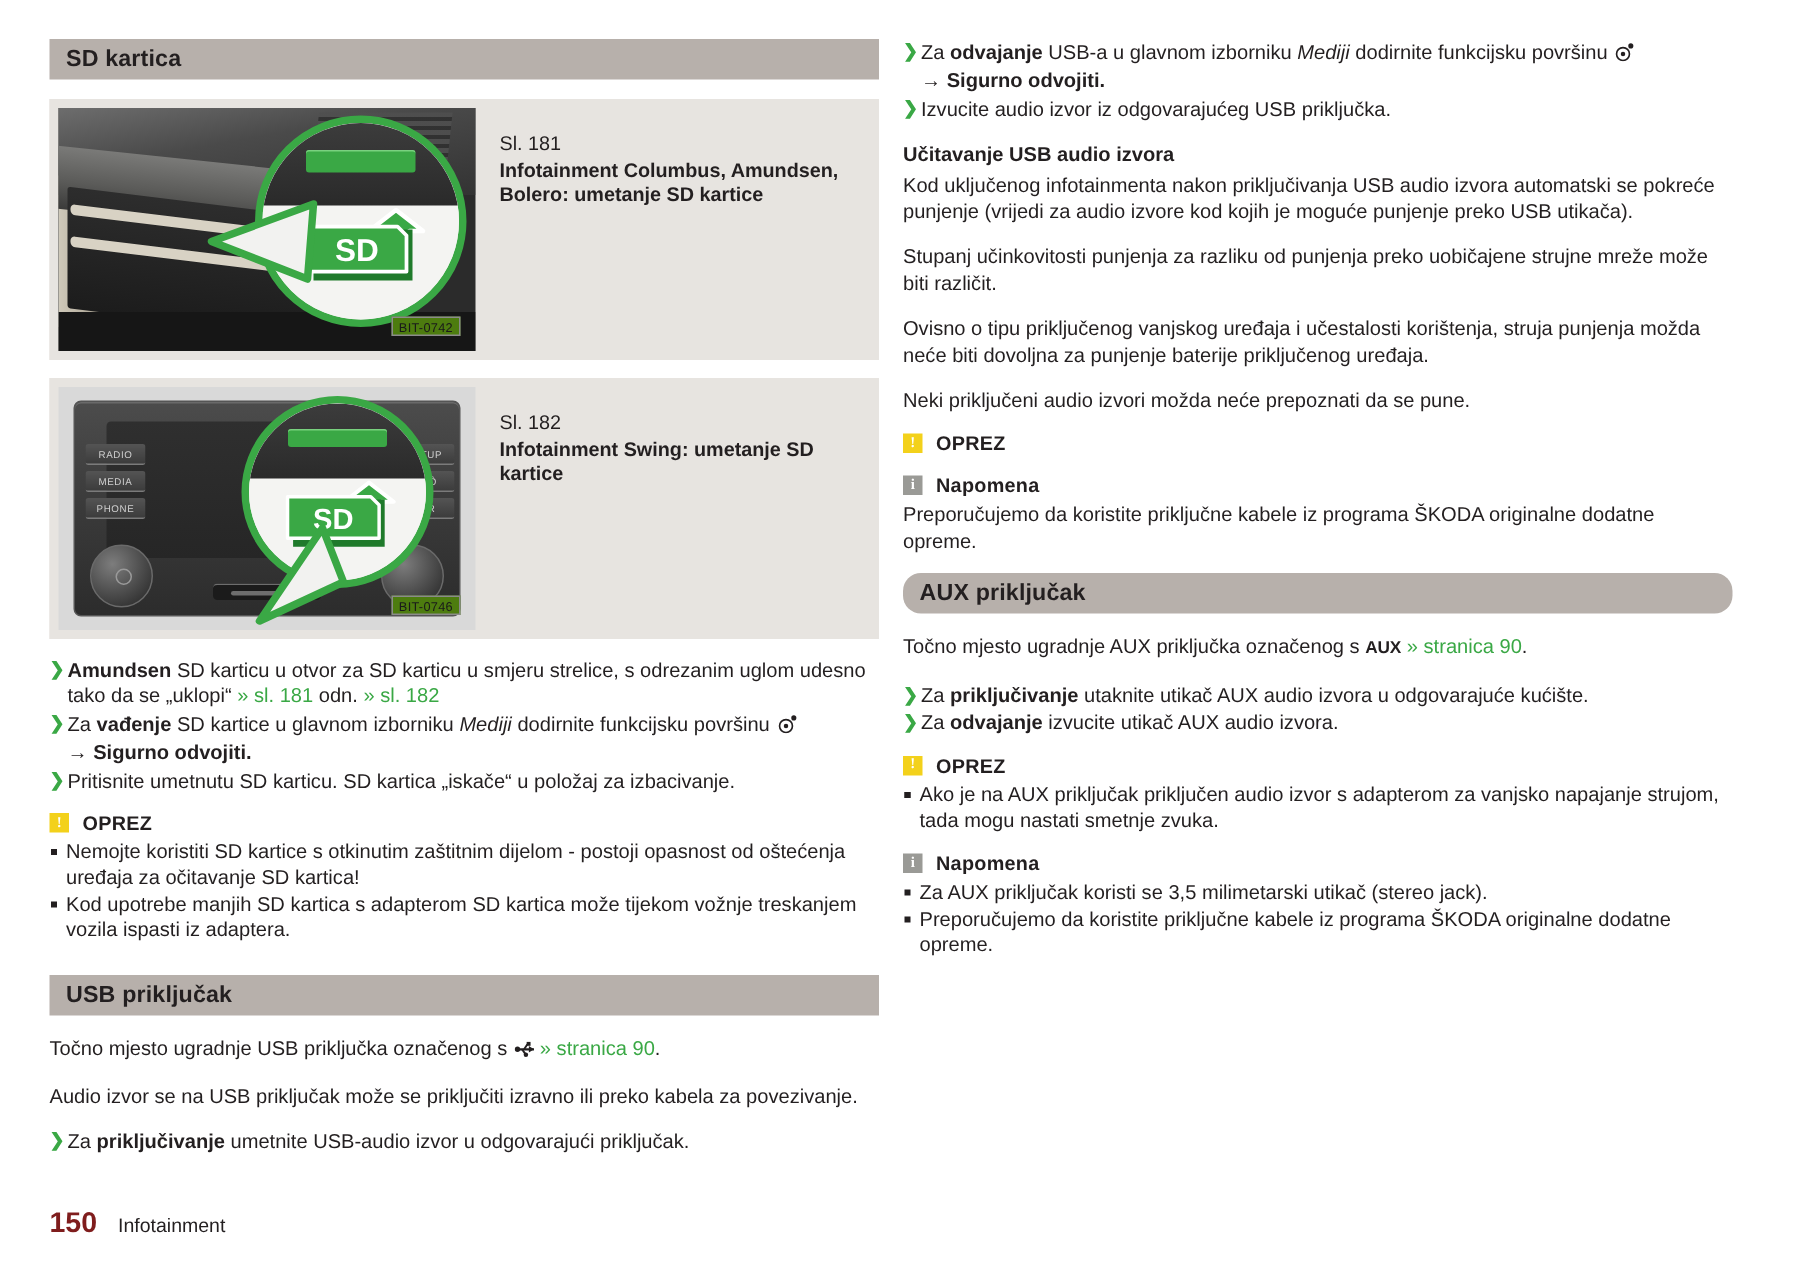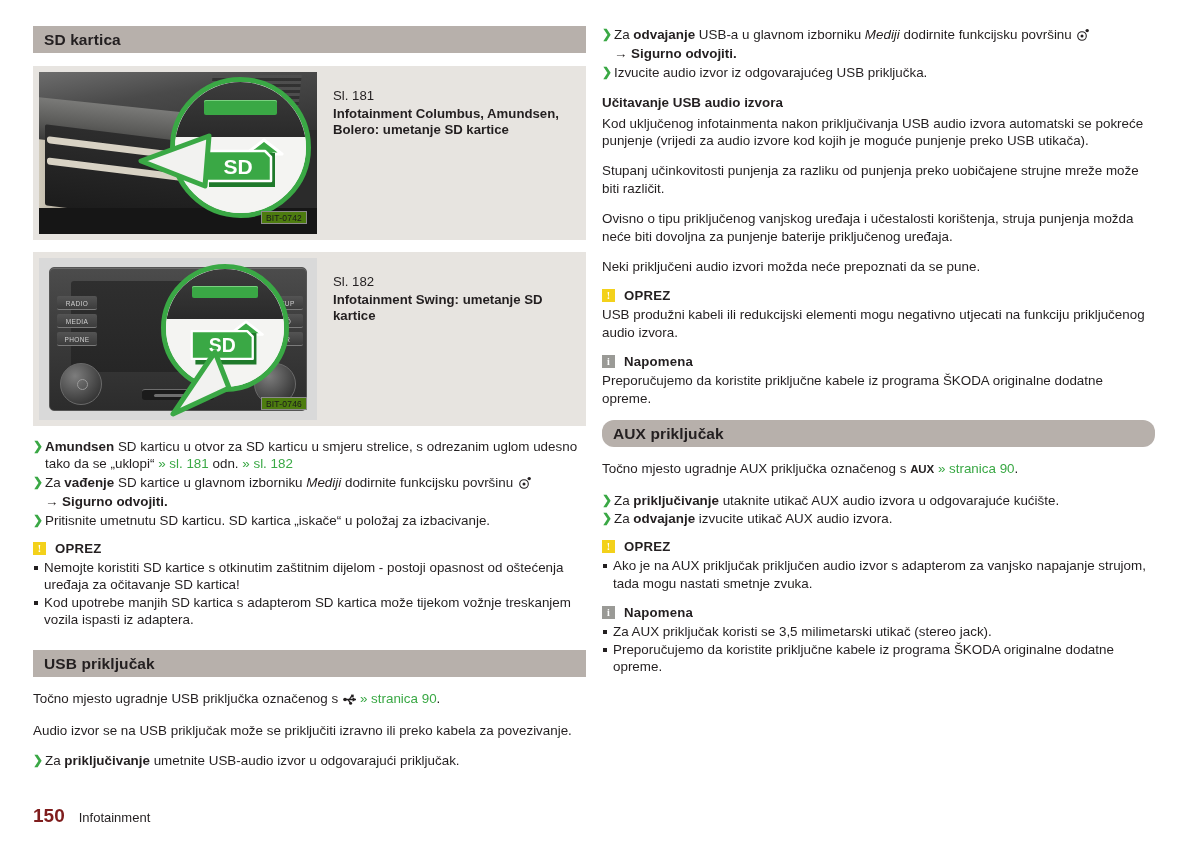--- a/index.html
+++ b/index.html
@@ -491,21 +491,20 @@
     <p class="para">Kod uključenog infotainmenta nakon priključivanja USB audio izvora automatski se pokreće punjenje (vrijedi za audio izvore kod kojih je moguće punjenje preko USB utikača).</p>
     <p class="para">Stupanj učinkovitosti punjenja za razliku od punjenja preko uobičajene strujne mreže može biti različit.</p>
     <p class="para">Ovisno o tipu priključenog vanjskog uređaja i učestalosti korištenja, struja punjenja možda neće biti dovoljna za punjenje baterije priključenog uređaja.</p>
     <p class="para">Neki priključeni audio izvori možda neće prepoznati da se pune.</p>
 
     <div class="notice-block">
       <div class="notice-head">
         <span class="notice-badge warn">!</span>
         <span class="notice-title">OPREZ</span>
       </div>
-      <p class="para">USB produžni kabeli ili redukcijski elementi mogu negativno utjecati na funkciju priključenog audio izvora.</p>
     </div>
 
     <div class="notice-block">
       <div class="notice-head">
         <span class="notice-badge info">i</span>
         <span class="notice-title">Napomena</span>
       </div>
       <p class="para">Preporučujemo da koristite priključne kabele iz programa ŠKODA originalne dodatne opreme.</p>
     </div>
 

